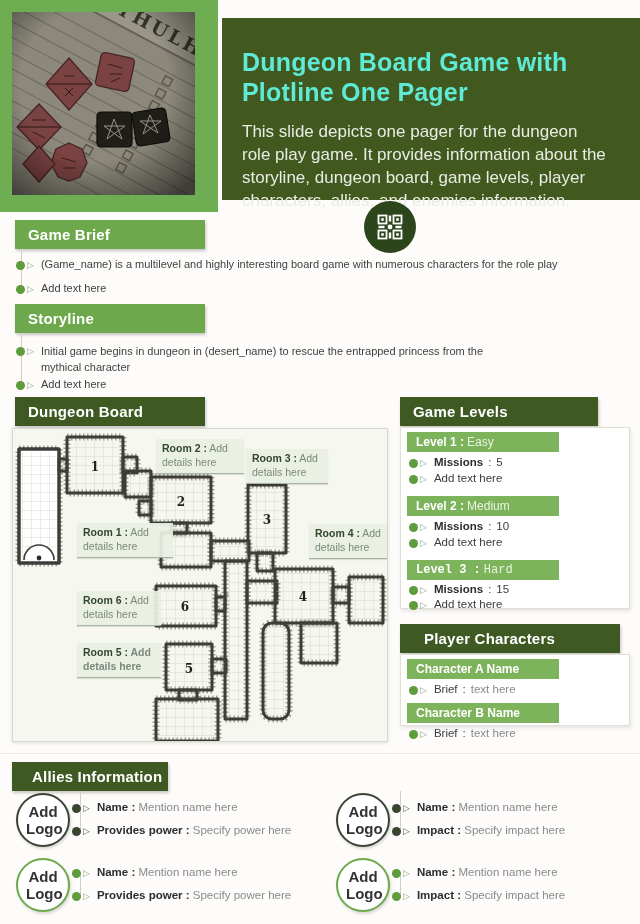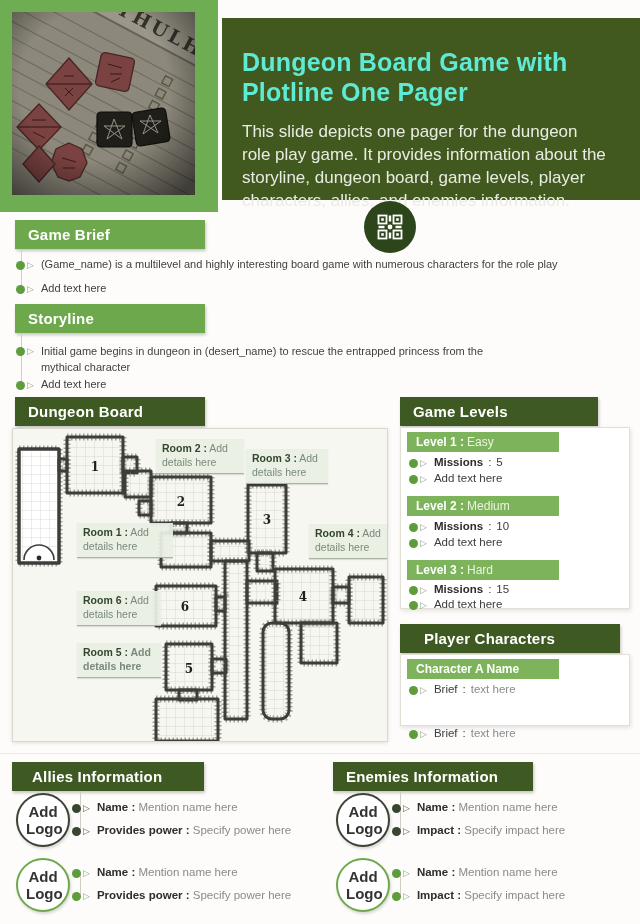--- a/index.html
+++ b/index.html
@@ -304,21 +304,21 @@
         <b>Missions</b>
         <span class="sep">:</span>
         <span>10</span>
       </div>
     <div class="prow" style="left:8px;top:108px;">
         <span class="dot" style="margin-top:3px;"></span>
         <span class="tri">▷</span>
         <span>Add text here</span>
       </div>
 
-    <div class="lvl-bar" style="top:132px;"><b>Level 3 :</b><span class="diff">Hard</span></div>
+    <div class="lvl-bar" style="top:132px;font-family:Liberation Mono, monospace;"><b>Level 3 :</b><span class="diff">Hard</span></div>
     <div class="prow" style="left:8px;top:155px;">
         <span class="dot" style="margin-top:3px;"></span>
         <span class="tri">▷</span>
         <b>Missions</b>
         <span class="sep">:</span>
         <span>15</span>
       </div>
     <div class="prow" style="left:8px;top:170px;">
         <span class="dot" style="margin-top:3px;"></span>
         <span class="tri">▷</span>
@@ -329,48 +329,48 @@
   <div class="bar dark" style="left:400px;top:624px;width:220px;padding-left:24px;">Player Characters</div>
   <div class="panel" style="left:400px;top:654px;width:230px;height:72px;">
     <div class="lvl-bar" style="top:4px;"><b>Character A Name</b></div>
     <div class="prow" style="left:8px;top:28px;">
         <span class="dot" style="margin-top:3px;"></span>
         <span class="tri">▷</span>
         <span>Brief</span>
         <span class="sep">:</span>
         <span class="gray">text here</span>
       </div>
+    <div class="lvl-bar" style="top:48px;"><b>Character B Name</b></div>
     <div class="prow" style="left:8px;top:72px;">
         <span class="dot" style="margin-top:3px;"></span>
         <span class="tri">▷</span>
         <span>Brief</span>
         <span class="sep">:</span>
         <span class="gray">text here</span>
       </div>
   </div>
 
   <div class="divider"></div>
 
-  <div class="bar dark" style="left:12px;top:762px;width:192px;padding-left:20px;">Allies Information</div>
+  <div class="bar dark" style="left:12px;top:762px;width:156px;padding-left:20px;">Allies Information</div>
   <div class="vline" style="left:80px;top:791px;height:14px;"></div>
   <div class="logo-circle lc-dark" style="left:16px;top:793px;">
       <span>Add Logo</span>
     </div>
   <div class="vline" style="left:80px;top:808px;height:26px;"></div>
   <div class="bullet dark info-row" style="left:72px;top:801px;"><span class="dot"></span><span class="tri">▷</span><b>Name :</b>&nbsp;<span class="gray">Mention name here</span></div>
   <div class="bullet dark info-row" style="left:72px;top:824px;"><span class="dot"></span><span class="tri">▷</span><b>Provides power :</b>&nbsp;<span class="gray">Specify power here</span></div>
 
   <div class="logo-circle lc-green" style="left:16px;top:858px;">
       <span>Add Logo</span>
     </div>
   <div class="vline" style="left:80px;top:872px;height:26px;"></div>
   <div class="bullet info-row" style="left:72px;top:866px;"><span class="dot"></span><span class="tri">▷</span><b>Name :</b>&nbsp;<span class="gray">Mention name here</span></div>
   <div class="bullet info-row" style="left:72px;top:889px;"><span class="dot"></span><span class="tri">▷</span><b>Provides power :</b>&nbsp;<span class="gray">Specify power here</span></div>
 
-  <div class="bar dark" style="left:333px;top:762px;width:200px;">Enemies Information</div>
   <div class="vline" style="left:400px;top:791px;height:14px;"></div>
   <div class="logo-circle lc-dark" style="left:336px;top:793px;">
       <span>Add Logo</span>
     </div>
   <div class="vline" style="left:400px;top:808px;height:26px;"></div>
   <div class="bullet dark info-row" style="left:392px;top:801px;"><span class="dot"></span><span class="tri">▷</span><b>Name :</b>&nbsp;<span class="gray">Mention name here</span></div>
   <div class="bullet dark info-row" style="left:392px;top:824px;"><span class="dot"></span><span class="tri">▷</span><b>Impact :</b>&nbsp;<span class="gray">Specify impact here</span></div>
 
   <div class="logo-circle lc-green" style="left:336px;top:858px;">
       <span>Add Logo</span>

